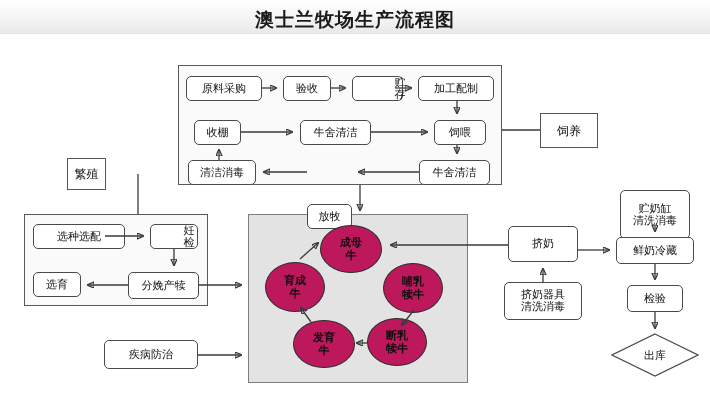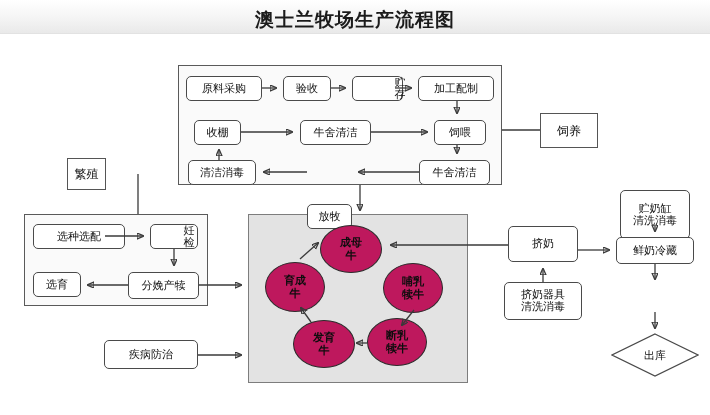--- a/index.html
+++ b/index.html
@@ -121,20 +121,21 @@
   <div class="oval" style="left:265px; top:262px; width:60px; height:50px;">育成
 牛</div>
 
   <div class="node" style="left:508px; top:226px; width:70px; height:36px;" style2="">挤奶</div>
   <div class="node" style="left:504px; top:282px; width:78px; height:38px;">挤奶器具
 清洗消毒</div>
 
   <div class="node" style="left:620px; top:190px; width:70px; height:49px;">贮奶缸
 清洗消毒</div>
   <div class="node" style="left:616px; top:237px; width:78px; height:27px;">鲜奶冷藏</div>
+  <div class="node" style="left:627px; top:285px; width:56px; height:27px;">检验</div>
 
   <div class="diamond-wrap" style="left:611px; top:333px; width:88px; height:44px;">
     <svg class="dshape" viewBox="0 0 88 44" preserveAspectRatio="none">
       <polygon points="44,1 87,22 44,43 1,22" fill="#ffffff" stroke="#4a4a4a" stroke-width="1.2"></polygon>
     </svg>
     <div class="dlabel">出库</div>
   </div>
 
   <svg class="links">
     <defs>

